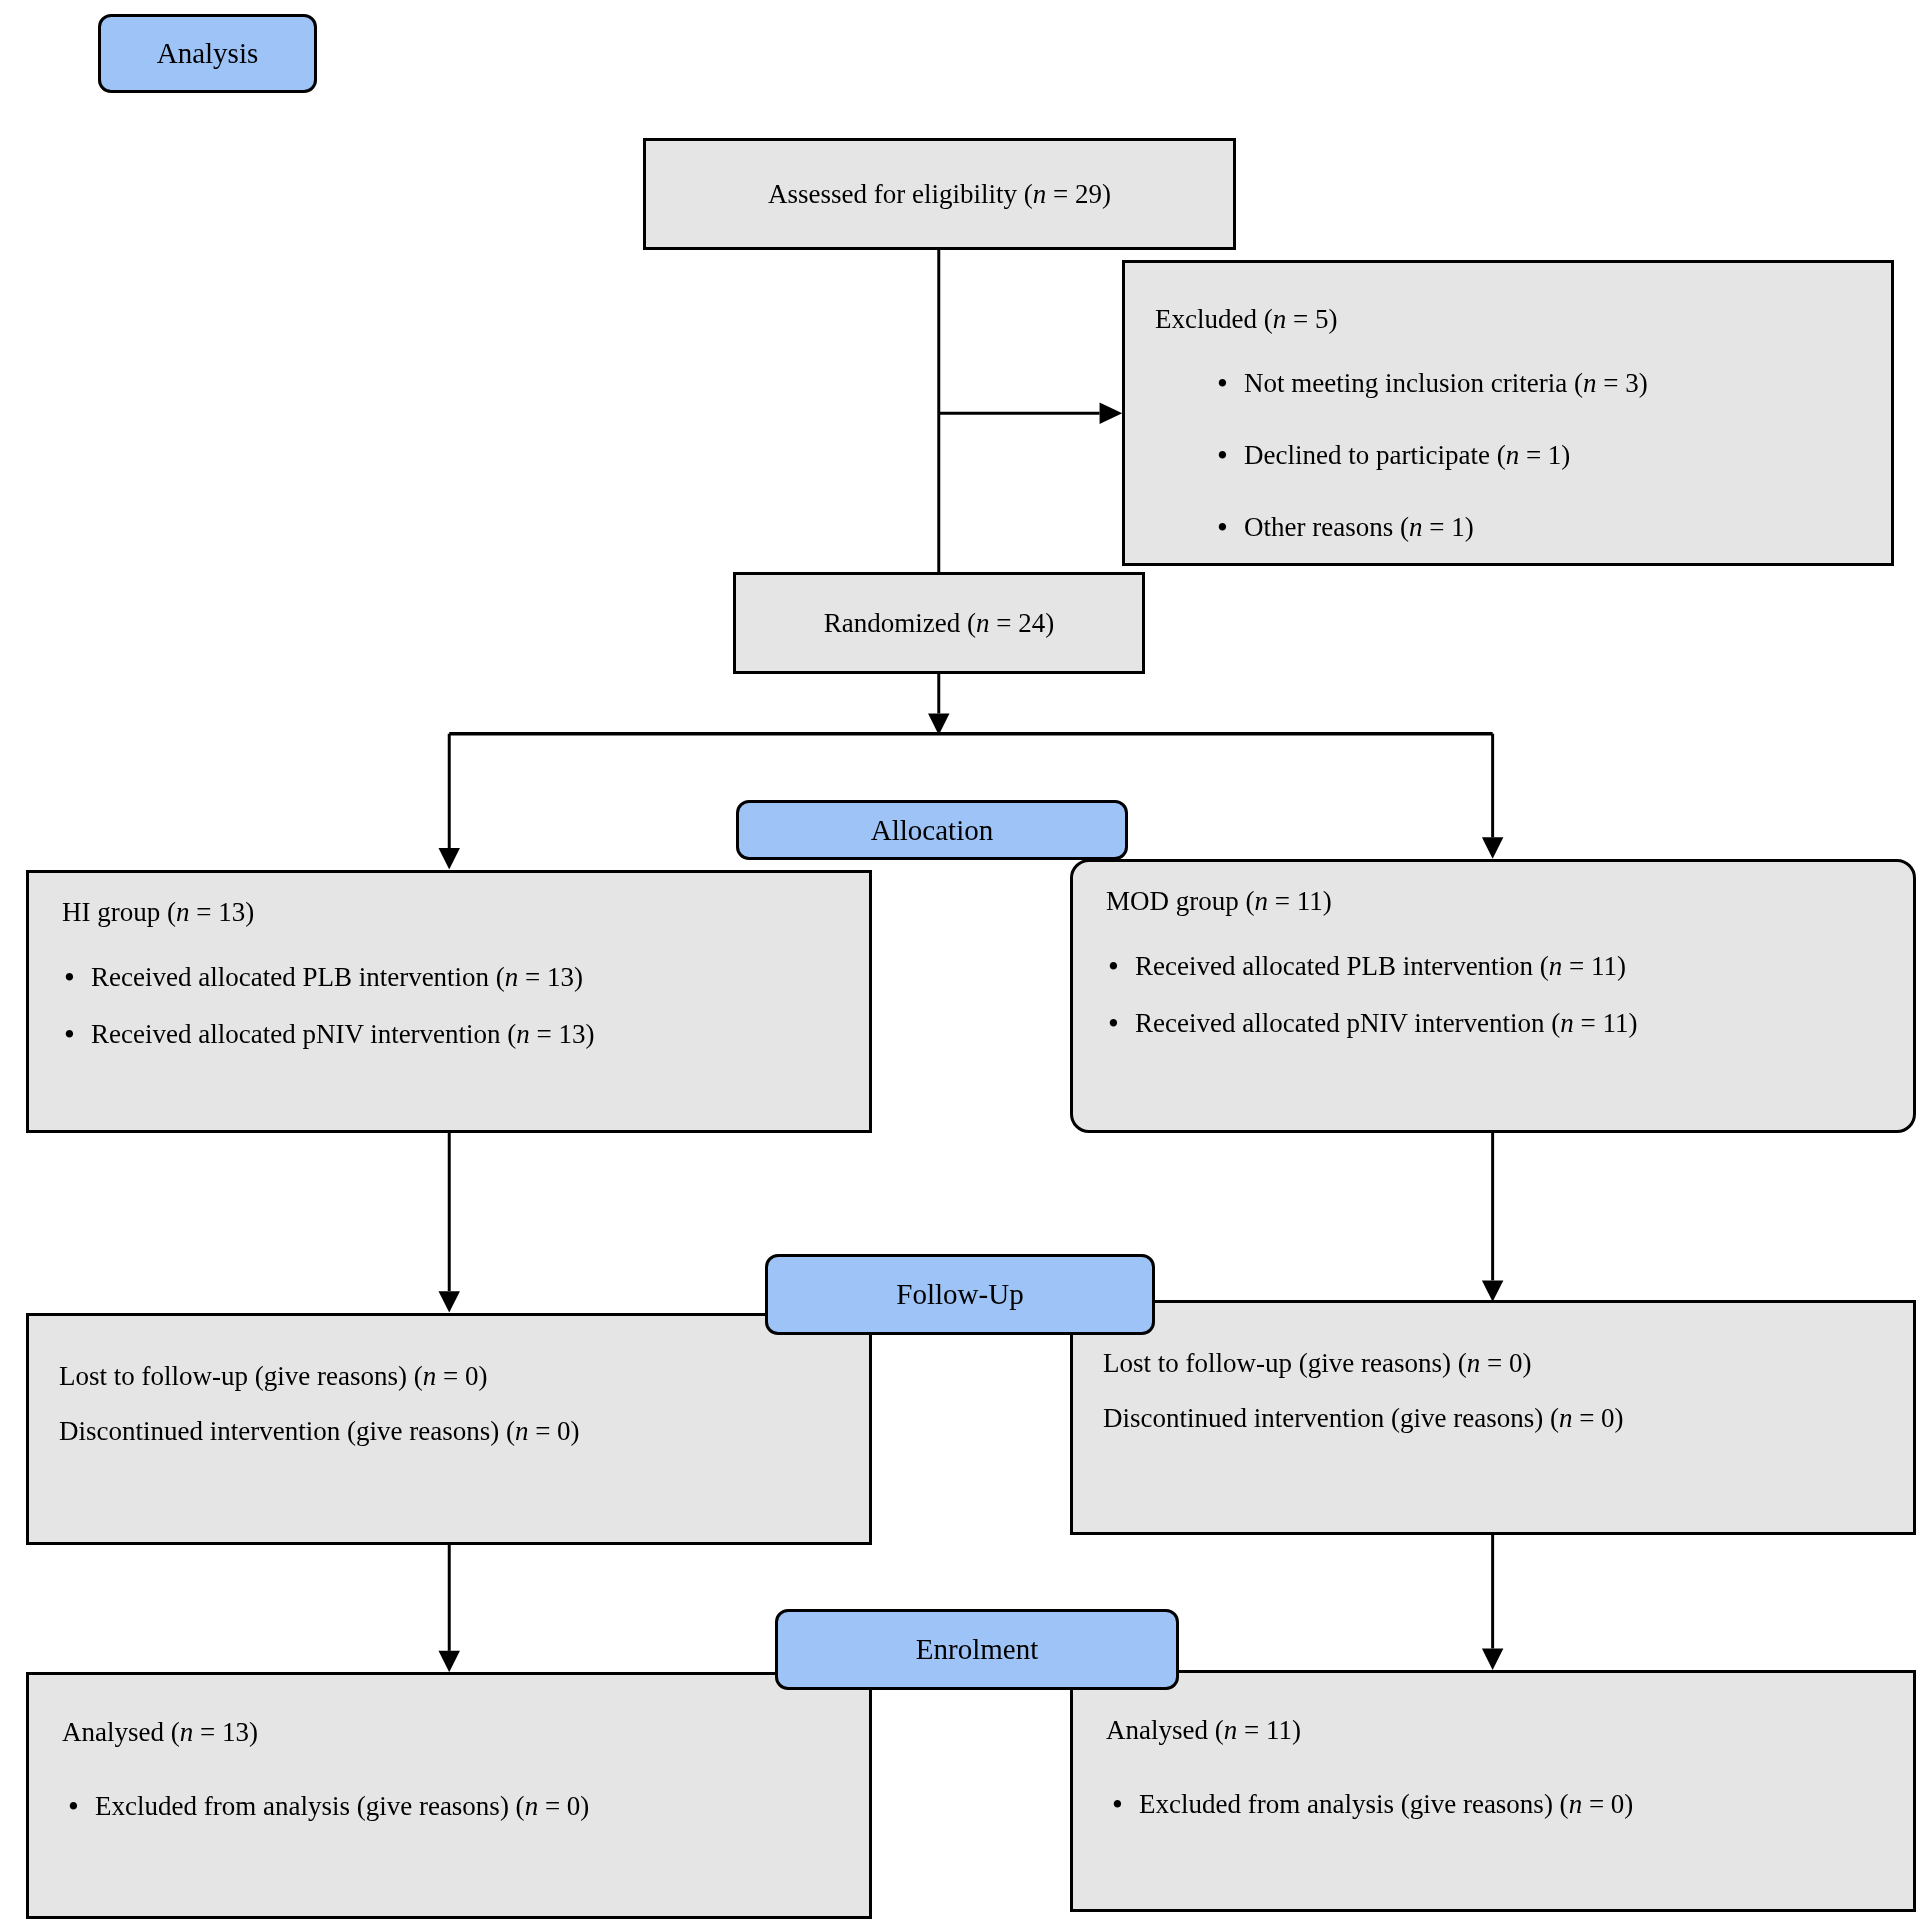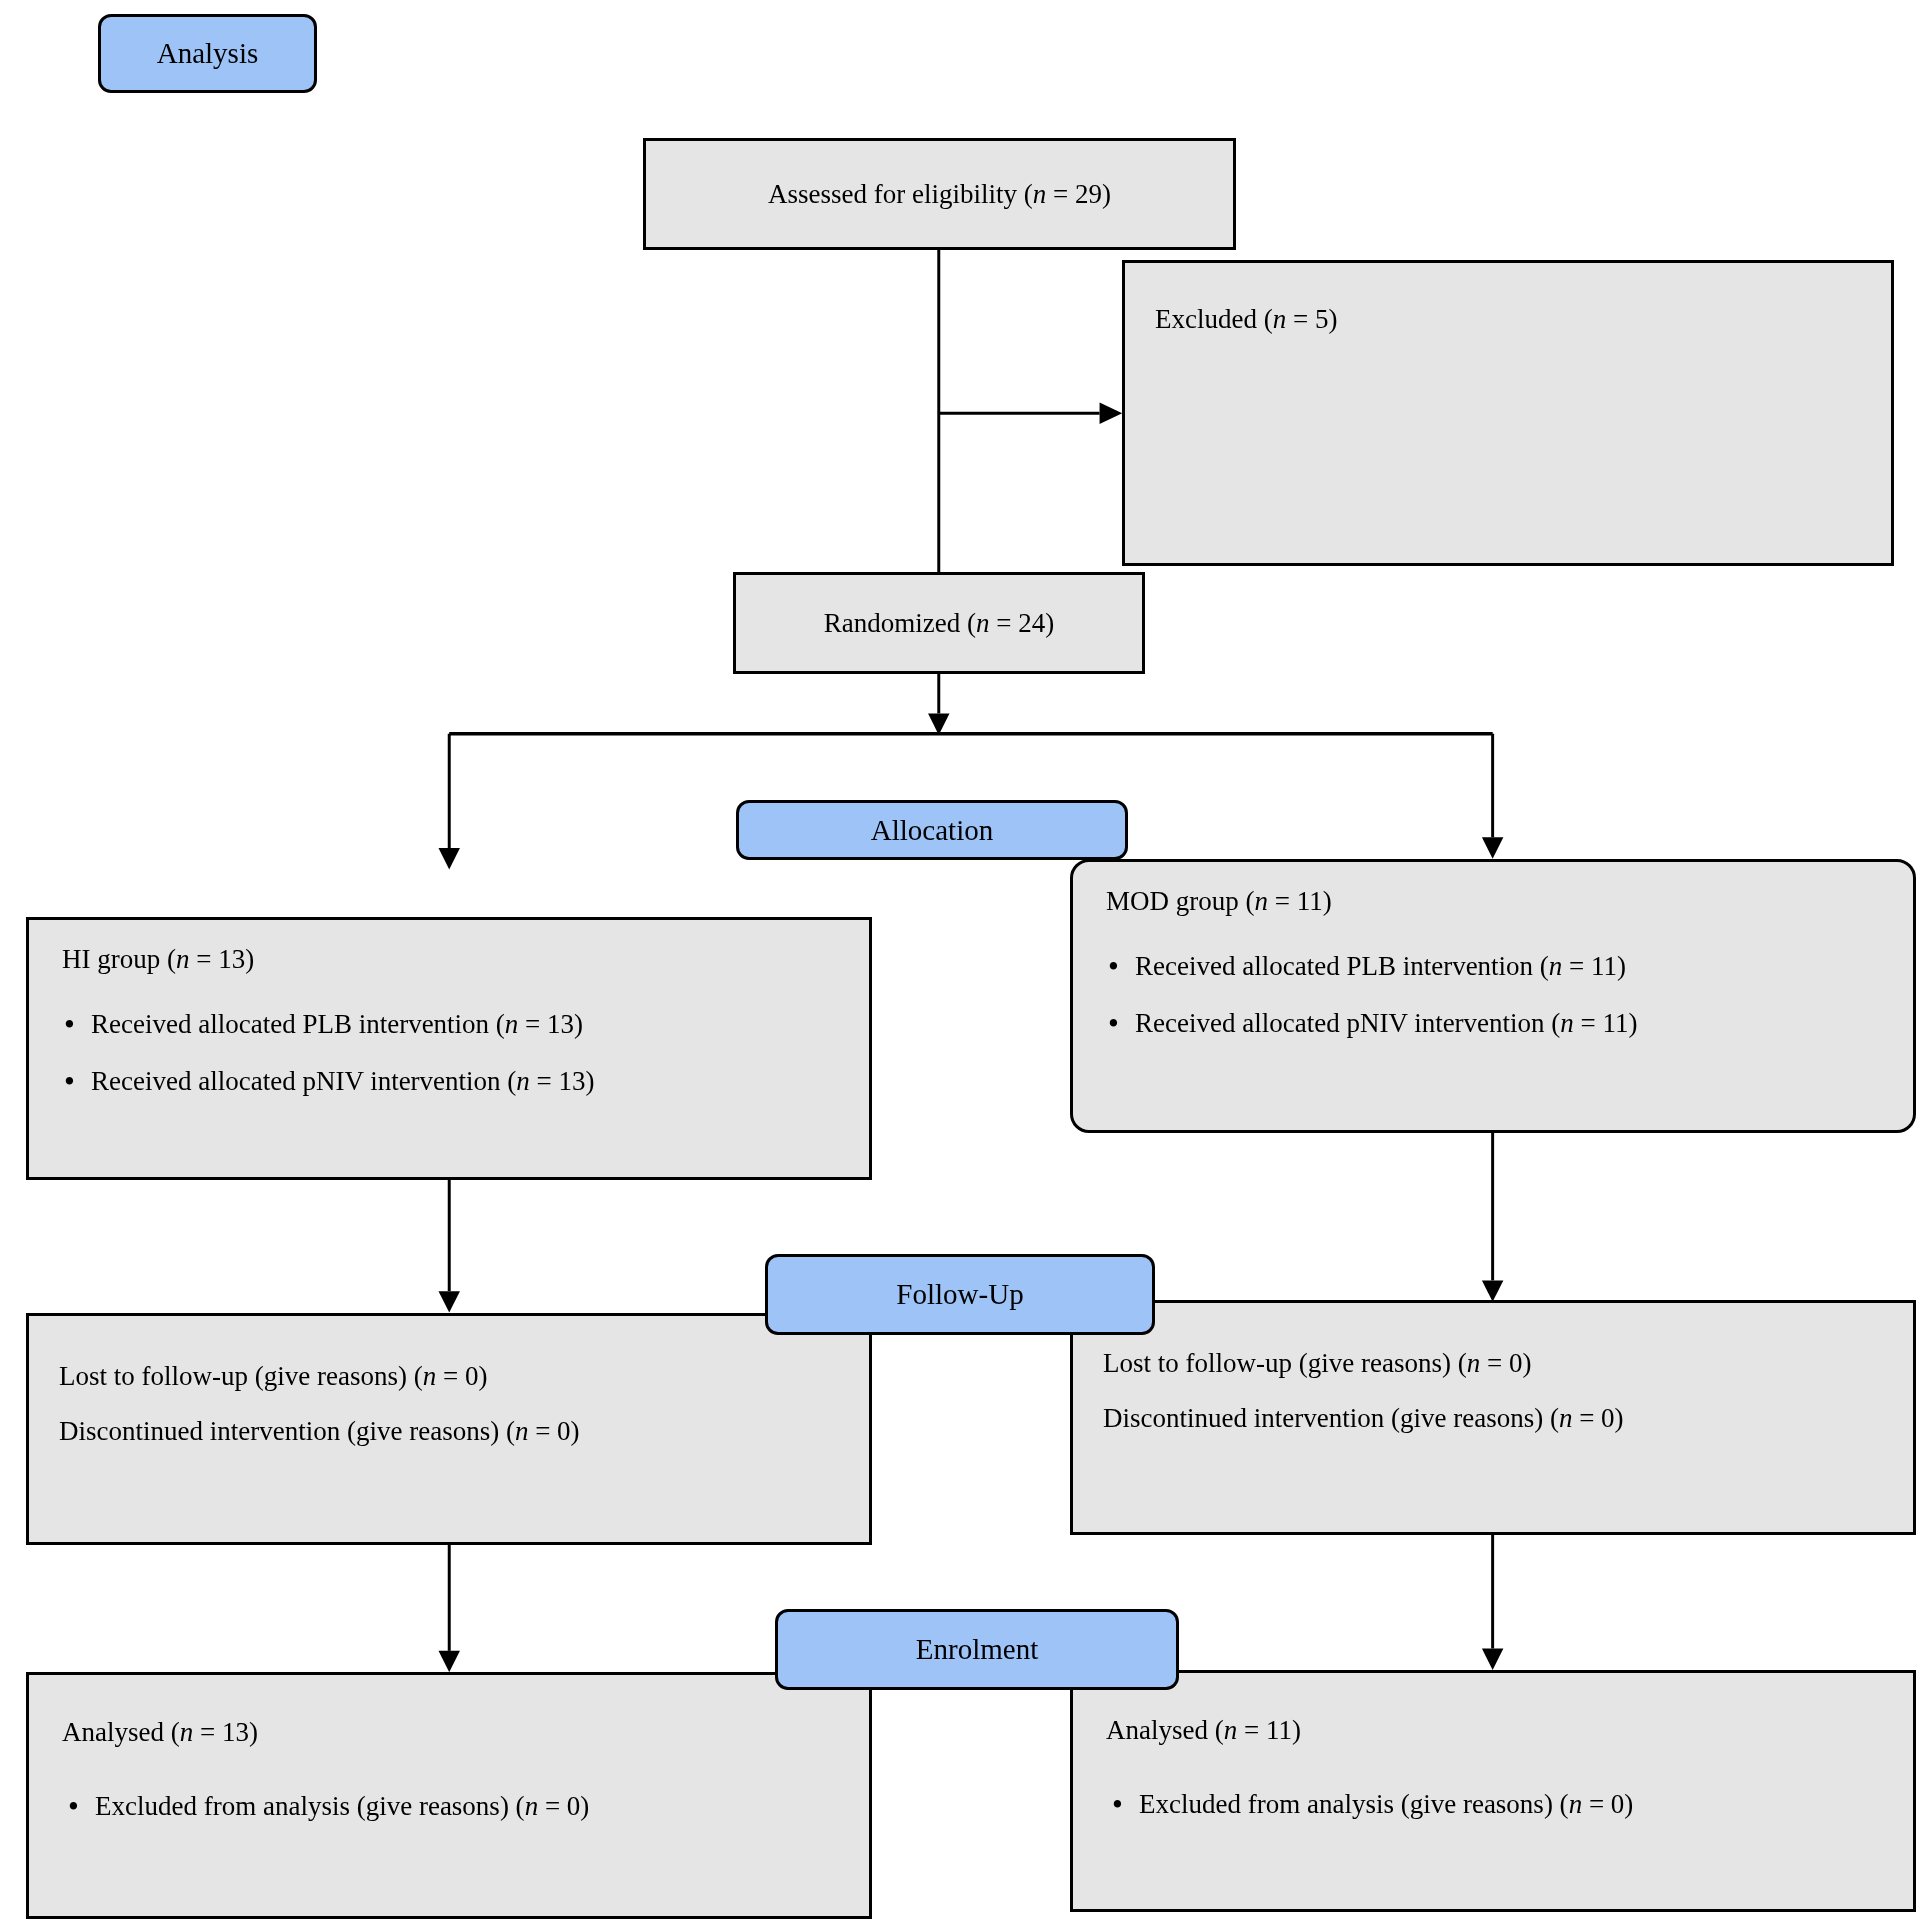--- a/index.html
+++ b/index.html
@@ -71,28 +71,33 @@
 
   <div class="badge" style="left:775px;top:1609px;width:404px;height:81px;">Enrolment</div>
 
   <div class="box center" style="left:643px;top:138px;width:593px;height:112px;">
     <span>Assessed for eligibility (<i>n</i> = 29)</span>
   </div>
 
   <div class="box" style="left:1122px;top:260px;width:772px;height:306px;">
     <div class="excluded-pad">
       <div class="box-title">Excluded (<i>n</i> = 5)</div>
+      <ul class="blist">
+        <li>Not meeting inclusion criteria (<i>n</i> = 3)</li>
+        <li>Declined to participate (<i>n</i> = 1)</li>
+        <li>Other reasons (<i>n</i> = 1)</li>
+      </ul>
     </div>
   </div>
 
   <div class="box center" style="left:733px;top:572px;width:412px;height:102px;">
     <span>Randomized (<i>n</i> = 24)</span>
   </div>
 
-  <div class="box" style="left:26px;top:870px;width:846px;height:263px;margin-top:47px;">
+  <div class="box" style="left:26px;top:870px;width:846px;height:263px;">
     <div class="group-pad">
       <div class="box-title">HI group (<i>n</i> = 13)</div>
       <ul class="blist">
         <li>Received allocated PLB intervention (<i>n</i> = 13)</li>
         <li>Received allocated pNIV intervention (<i>n</i> = 13)</li>
       </ul>
     </div>
   </div>
 
   <div class="box" style="left:1070px;top:859px;width:846px;height:274px;border-radius:19px;">

